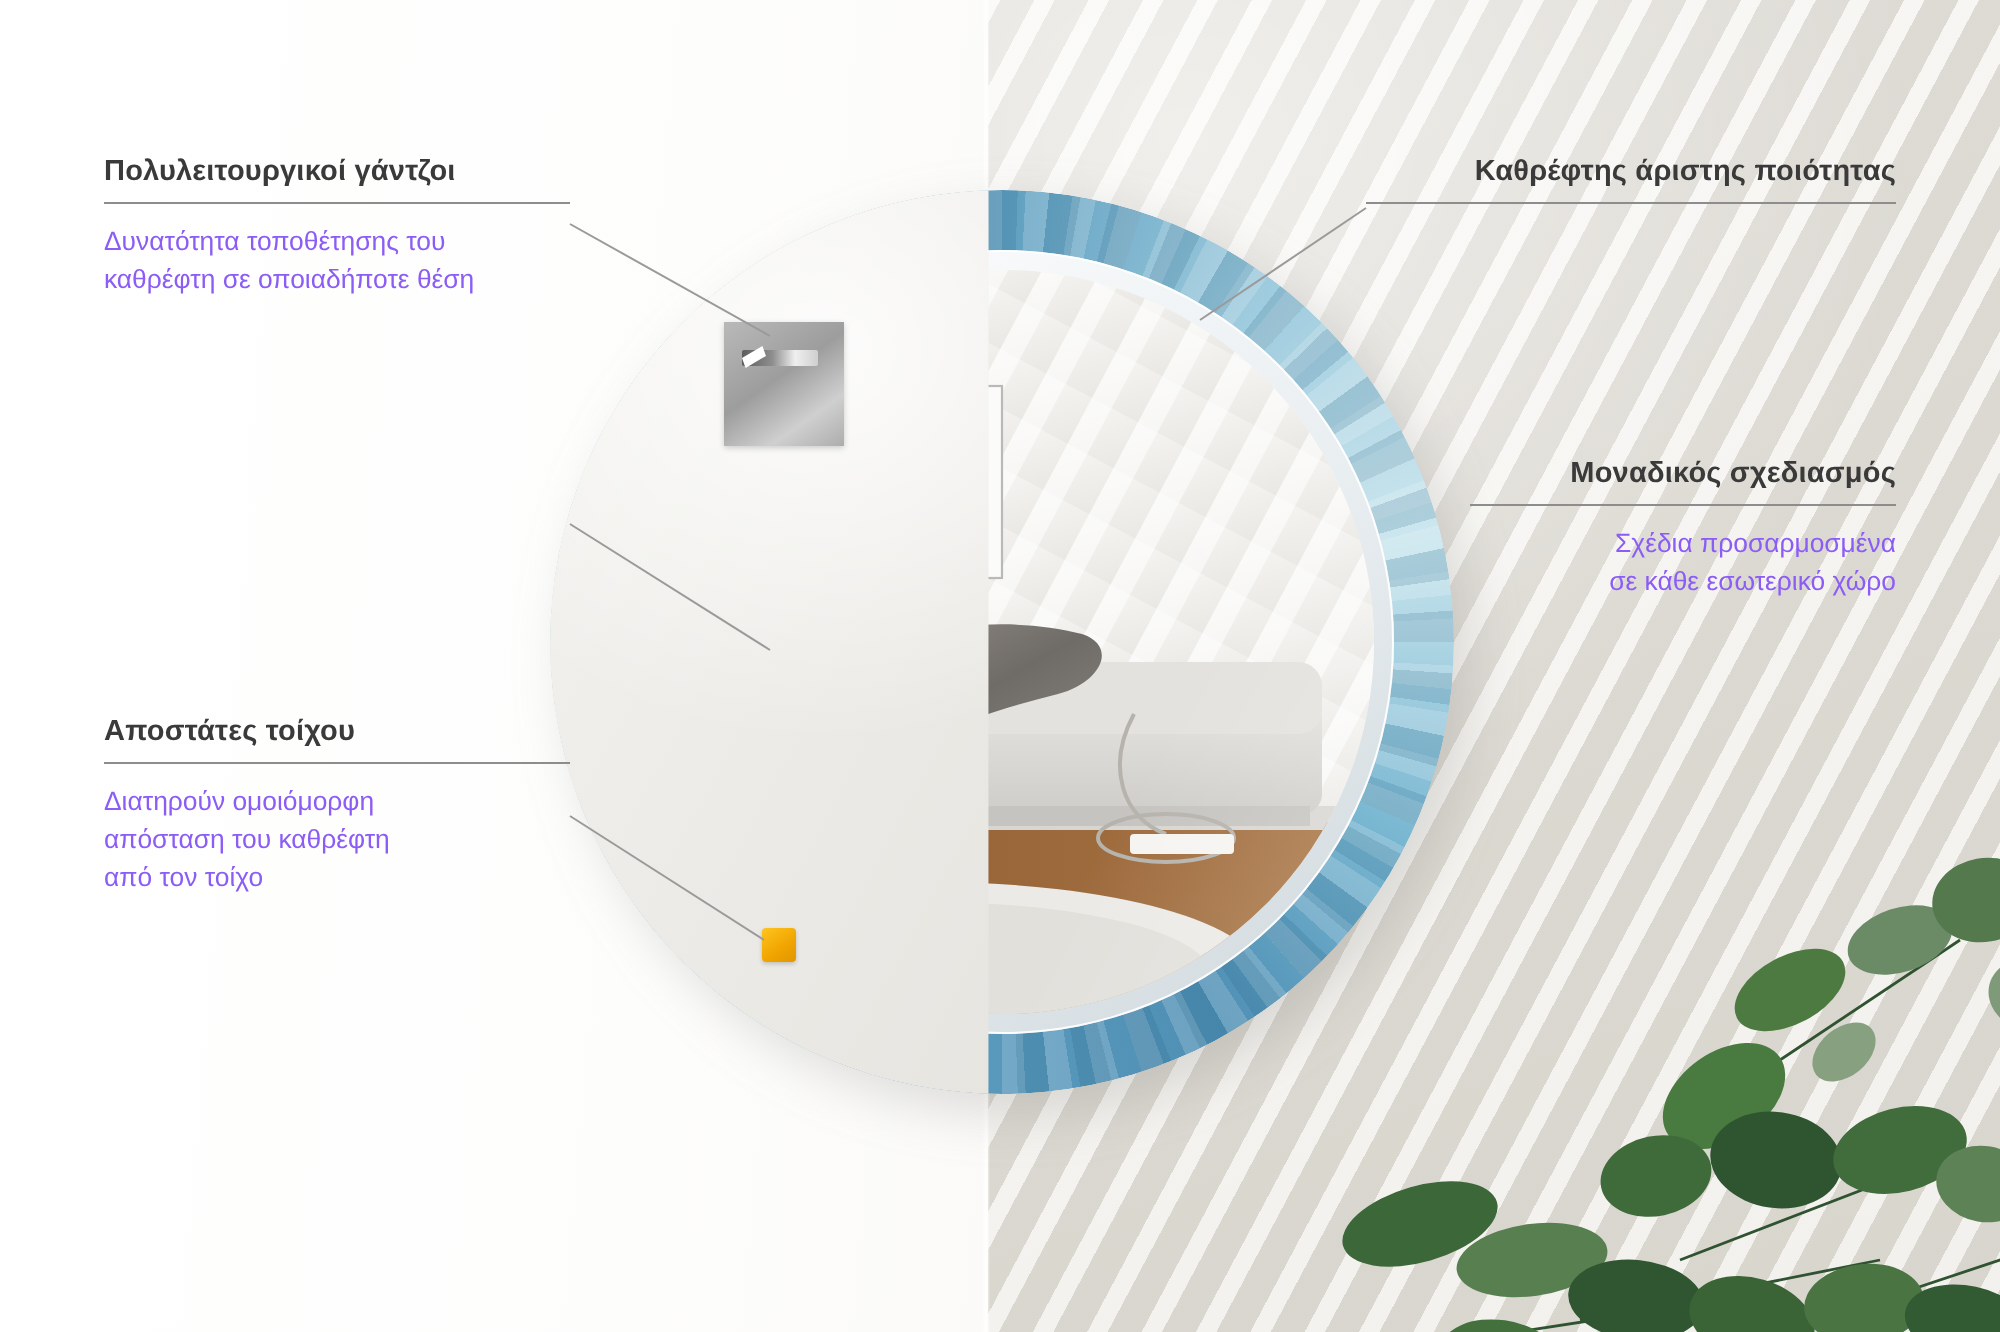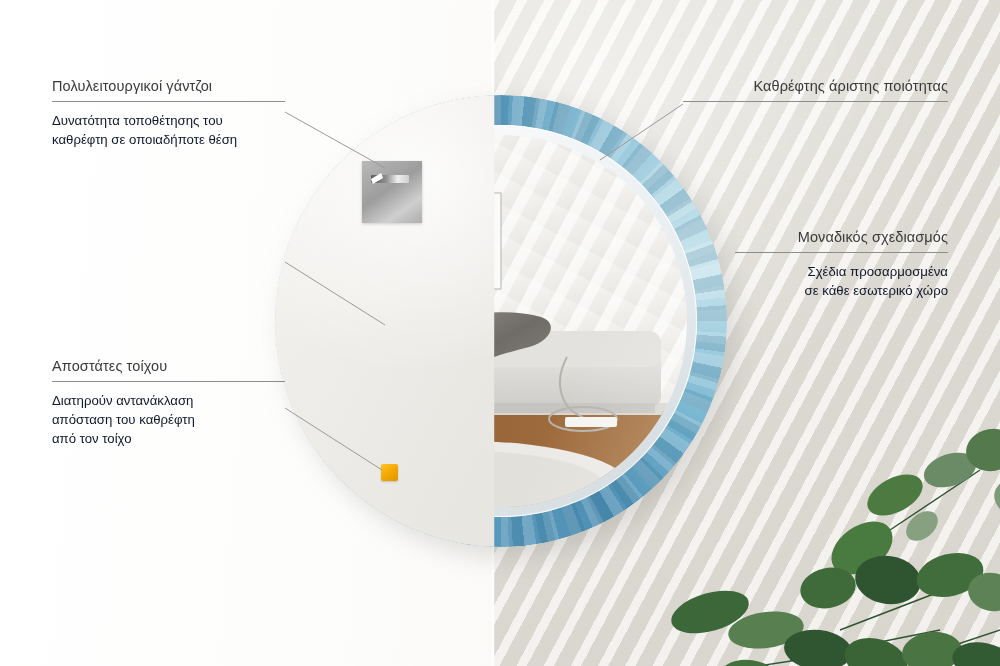--- a/index.html
+++ b/index.html
@@ -120,26 +120,26 @@
   .spacer{
     position:absolute;left:381px;top:464px;width:17px;height:17px;
     background:linear-gradient(145deg,#ffc420,#f0a400 60%,#e09600);
     border-radius:2px;
     box-shadow:0 1px 2px rgba(0,0,0,.18);
   }
 
   
   .callout{position:absolute;}
   .callout .title{
-    font-size:14.5px;font-weight:normal;color:#3a3a3a;letter-spacing:.1px;
+    font-size:14.5px;font-weight:bold;color:#3a3a3a;letter-spacing:.1px;
     white-space:nowrap;
   }
   .callout .rule{height:1px;background:#8d8d8d;margin-top:7px;}
   .callout .desc{
-    margin-top:9px;font-size:13.2px;line-height:19px;color:#0f172a;
+    margin-top:9px;font-size:13.2px;line-height:19px;color:#8b5cf6;
     white-space:pre-line;
   }
   .callout.right{text-align:right;}
 
   .lines{position:absolute;left:0;top:0;width:1000px;height:666px;pointer-events:none;}
 </style>
 </head>
 <body>
 
 <div class="stage">
@@ -274,21 +274,21 @@
     <div class="title">Πολυλειτουργικοί γάντζοι</div>
     <div class="rule"></div>
     <div class="desc">Δυνατότητα τοποθέτησης του
 καθρέφτη σε οποιαδήποτε θέση</div>
   </div>
 
 
   <div class="callout" style="left:52px;top:358px;width:233px;">
     <div class="title">Αποστάτες τοίχου</div>
     <div class="rule"></div>
-    <div class="desc">Διατηρούν αντανάκλαση
+    <div class="desc">Διατηρούν ομοιόμορφη
 απόσταση του καθρέφτη
 από τον τοίχο</div>
   </div>
 
 
   <div class="callout right" style="left:683px;top:78px;width:265px;">
     <div class="title">Καθρέφτης άριστης ποιότητας</div>
     <div class="rule"></div>
   </div>
 

